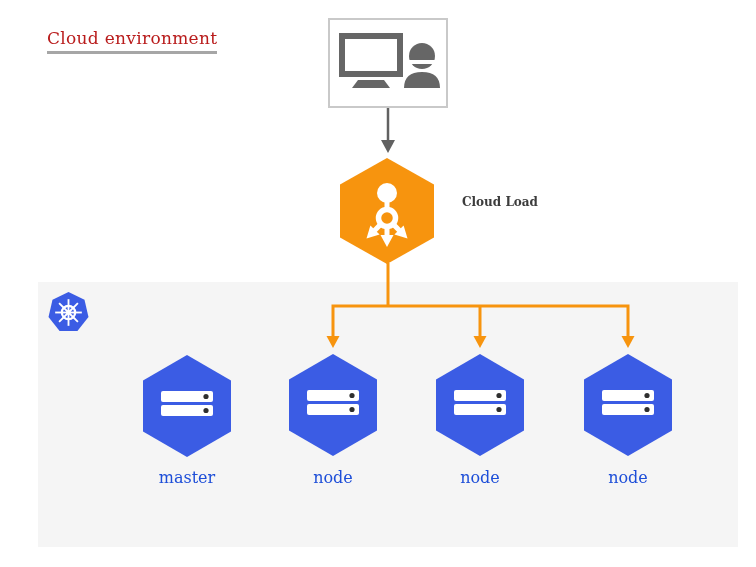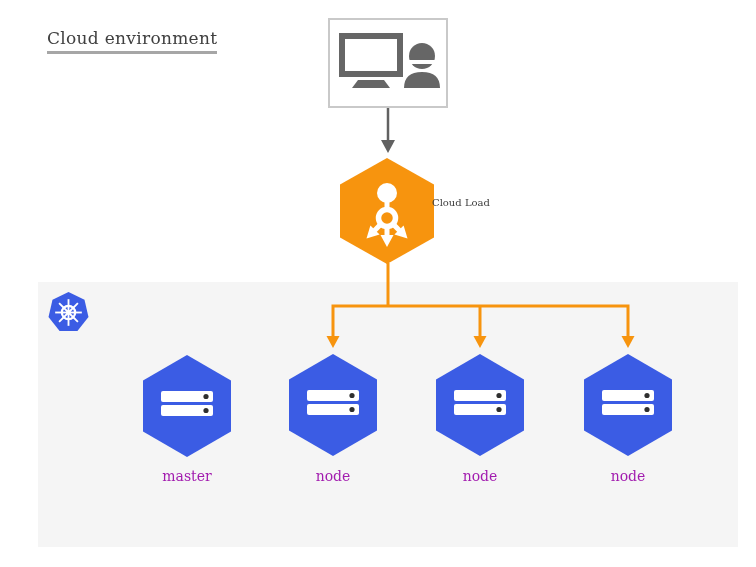--- a/index.html
+++ b/index.html
@@ -11,21 +11,21 @@
     background: #ffffff;
     font-family: "DejaVu Serif", "Liberation Serif", serif;
     overflow: hidden;
   }
   
   .title {
     position: absolute;
     left: 47px;
     top: 28px;
     font-size: 17px;
-    color: #404040;
+    color: #b91c1c;
     letter-spacing: 0.3px;
     border-bottom: 3px solid #a6a6a6;
     padding-bottom: 3px;
     display: inline-block;
   }
   
   .client-box {
     position: absolute;
     left: 328px;
     top: 18px;
@@ -36,24 +36,25 @@
   }
   
   .gray-arrow { position: absolute; left: 376px; top: 108px; }
   
   .lb-hex { position: absolute; left: 340px; top: 158px; }
   .lb-label {
     position: absolute;
     left: 432px;
     top: 192px;
     width: 106px;
-    text-align: left;
-    font-size: 10px;
+    text-align: right;
+    font-size: 12px;
     line-height: 21px;
     color: #3c3c3c;
+    font-weight: bold;
   }
   
   .cluster-panel {
     position: absolute;
     left: 38px;
     top: 282px;
     width: 700px;
     height: 265px;
     background: #f5f5f5;
   }
@@ -64,22 +65,22 @@
   .hex { position: absolute; }
   .hex-master { left: 143px; top: 355px; }
   .hex-node1  { left: 289px; top: 354px; }
   .hex-node2  { left: 436px; top: 354px; }
   .hex-node3  { left: 584px; top: 354px; }
   .node-label {
     position: absolute;
     width: 88px;
     top: 468px;
     text-align: center;
-    font-size: 14px;
-    color: #a21caf;
+    font-size: 16px;
+    color: #1d4ed8;
   }
   .nl-master { left: 143px; }
   .nl-node1  { left: 289px; }
   .nl-node2  { left: 436px; }
   .nl-node3  { left: 584px; }
 </style>
 </head>
 <body>
 
 <div id="stage">

